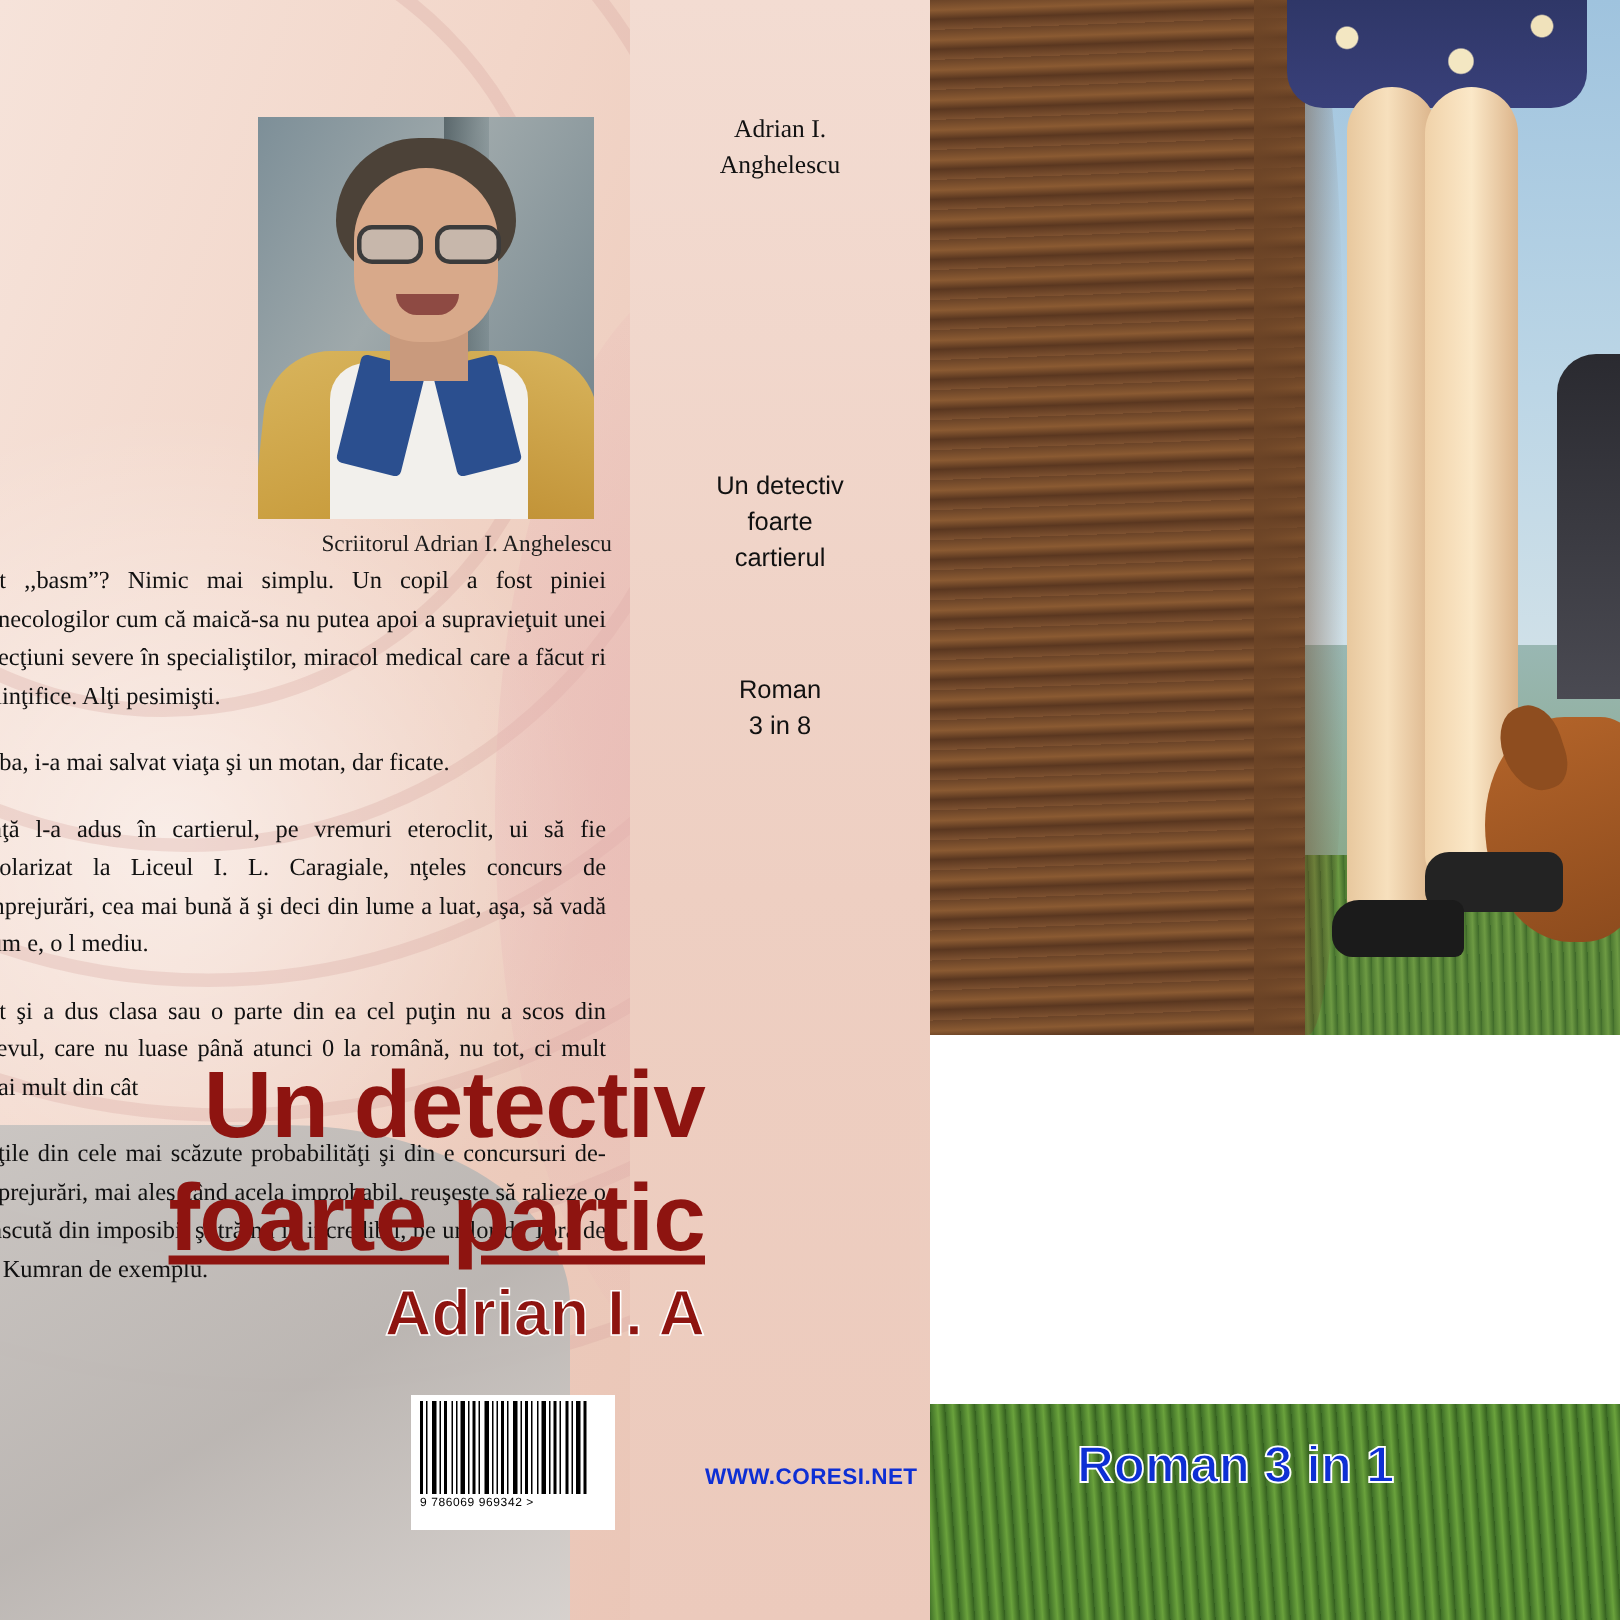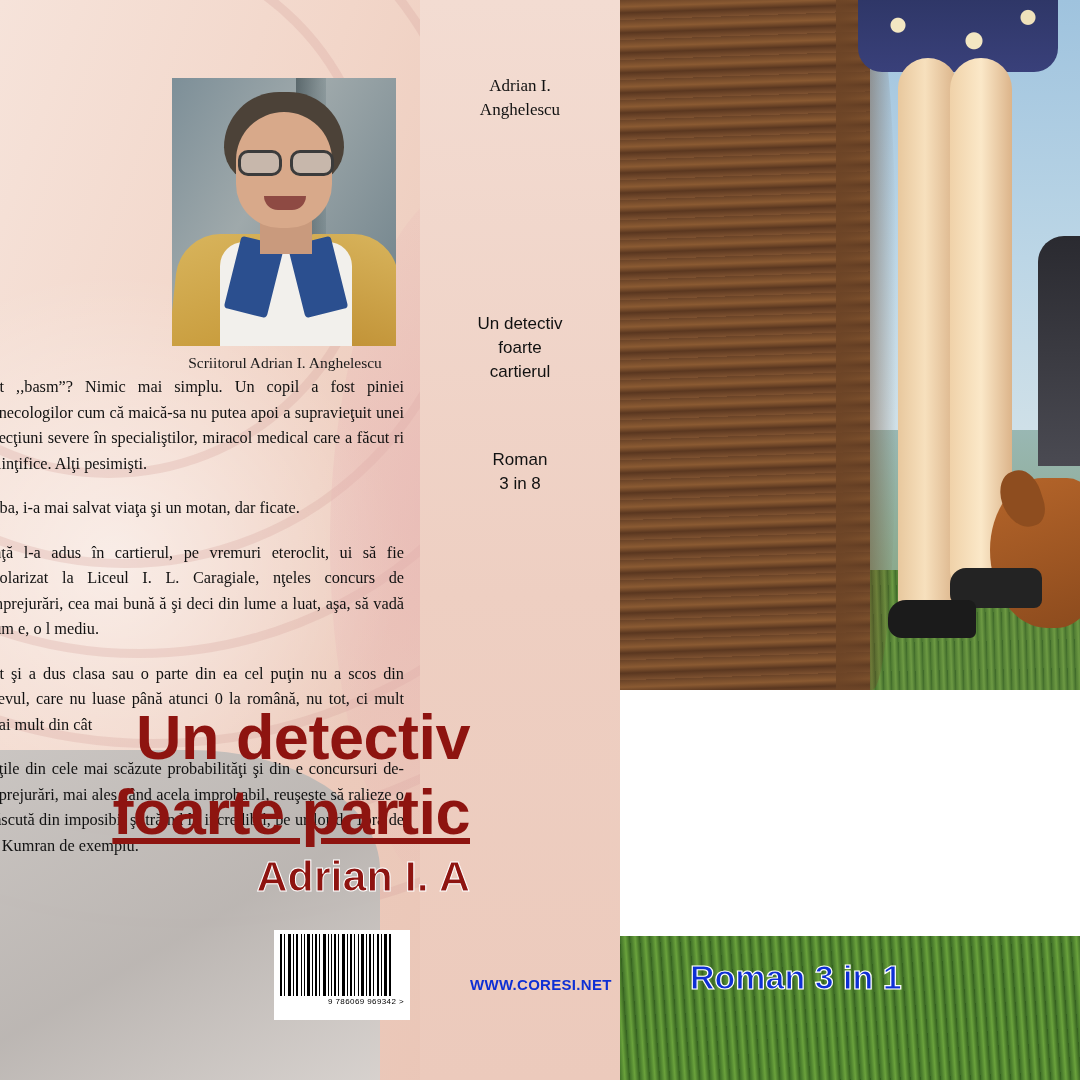--- a/index.html
+++ b/index.html
@@ -130,21 +130,21 @@
     background:#2b4f8f; transform: rotate(14deg); border-radius: 4px;
   }
   .ph-collar-r {
     position:absolute; left: 124px; top: 162px; width: 44px; height: 74px;
     background:#2b4f8f; transform: rotate(-14deg); border-radius: 4px;
   }
   .photo-caption {
     position: absolute;
     left: -10px; top: 276px;
     width: 246px;
-    text-align: center;
+    text-align: right;
     font-size: 15.5px;
     color: #1c1c1c;
     font-family: "Liberation Serif", serif;
   }
 
   
   .blurb {
     position: absolute;
     left: -14px; top: 374px;
     width: 418px;
@@ -174,21 +174,21 @@
     top: 0;
     display: block;
     height: 62px;
     background: #000;
   }
   .barcode-num {
     font-family: "Liberation Sans", sans-serif;
     font-size: 8px;
     letter-spacing: 0.4px;
     color: #000;
-    text-align: right;
+    text-align: left;
     margin-top: 1px;
   }
 
   
   .spine-text {
     position: absolute;
     text-align: center;
     color: #111;
     font-family: "Liberation Sans", sans-serif;
     font-size: 17px;
@@ -319,20 +319,21 @@
     background: repeating-linear-gradient(86deg, #3f6f28 0px, #6aa23c 5px, #34601f 10px);
     overflow: hidden;
   }
   .front-strip-label {
     position: absolute;
     left: 690px; top: 958px;
     color: #0e2fd4;
     font-family: "Liberation Sans", sans-serif;
     font-weight: bold;
     font-size: 34px;
+    padding-left: 28px;
     -webkit-text-stroke: 1.2px #ffffff;
   }
 </style>
 </head>
 <body>
 
 <div id="cover">
 
   <div class="back-bg"></div>
 

